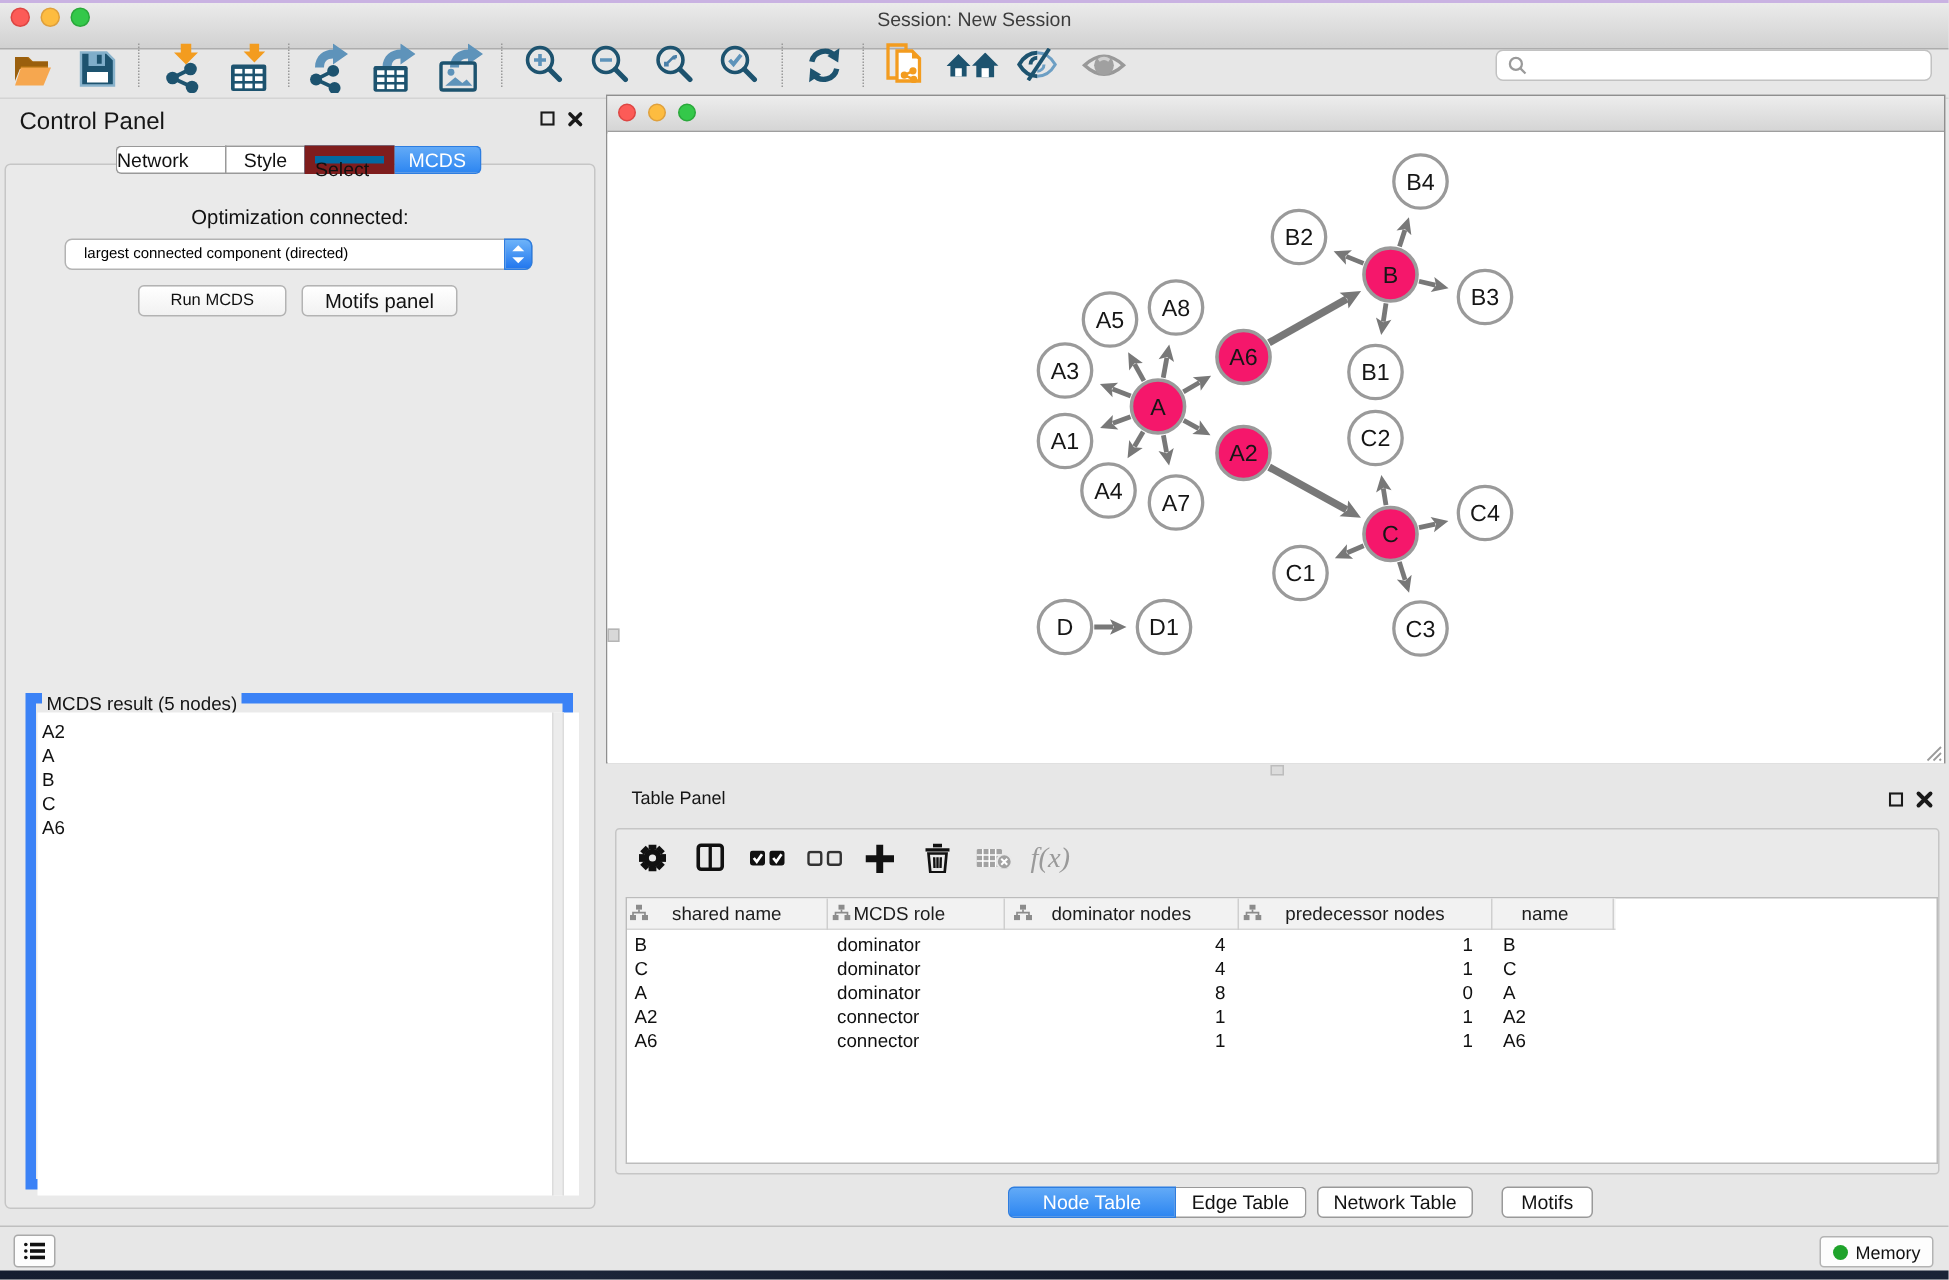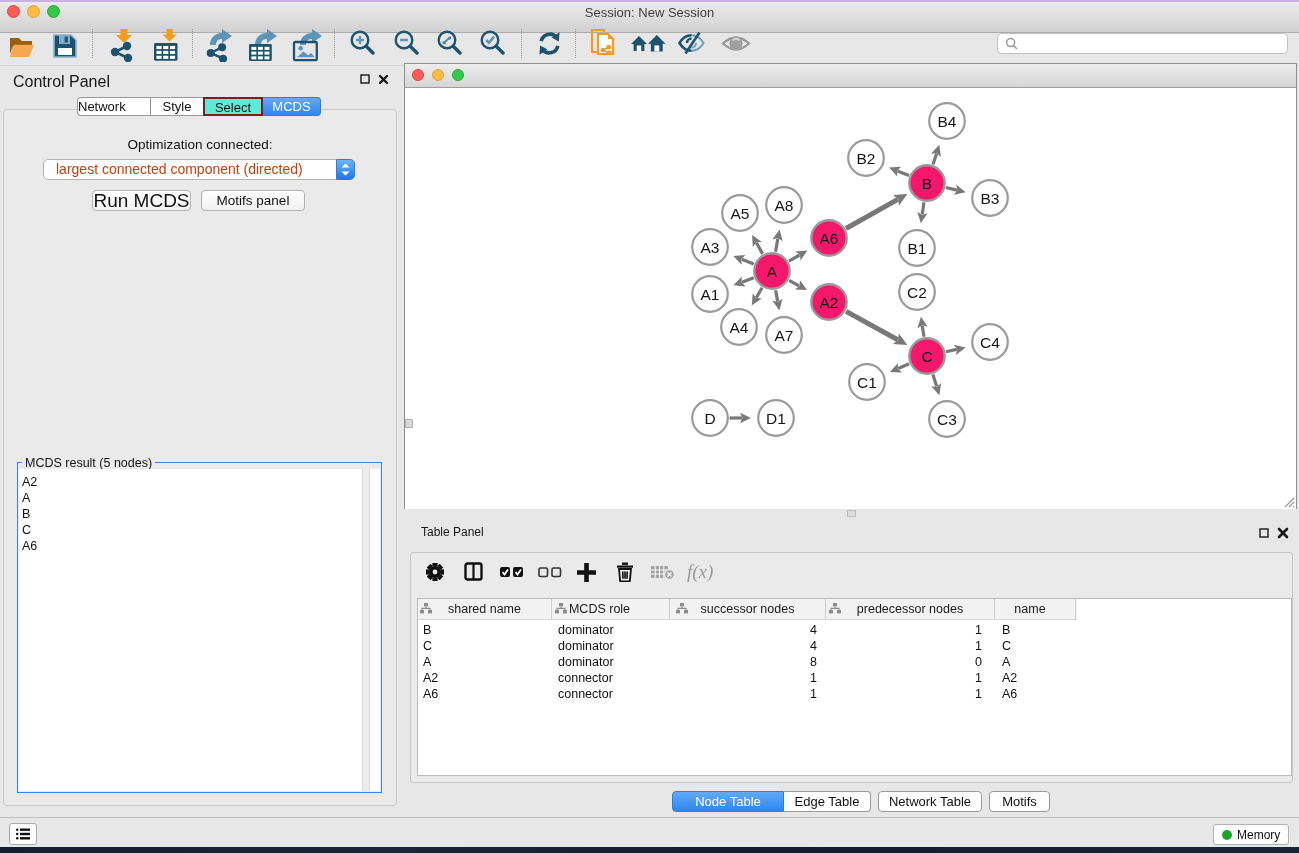--- a/index.html
+++ b/index.html
@@ -182,40 +182,40 @@
     </svg>
   <svg class="ic" style="left:378px;top:8px" width="11" height="11" viewBox="0 0 11 11">
       <path d="M2 2 L9 9 M9 2 L2 9" stroke="#1a1a1a" stroke-width="2.4" stroke-linecap="round"></path>
     </svg>
 
   <div class="abs" style="left:3px;top:43px;width:394px;height:697px;background:#eaeaea;border:1px solid #c6c6c6;border-radius:4px"></div>
 
   <div class="abs" style="left:77px;top:31px;height:19px;display:flex;font-size:13px;color:#111">
     <div style="width:73px;background:#fff;border:1px solid #999;border-right:none;border-radius:4px 0 0 4px;line-height:18px">Network</div>
     <div style="width:53px;background:#fff;border:1px solid #999;border-right:none;text-align:center;line-height:18px">Style</div>
-    <div style="width:60px;background:#5eead4;border:2px solid #7f1d1d;text-align:center;line-height:18px">Select</div>
+    <div style="width:60px;background:#0369a1;border:7px solid #7f1d1d;text-align:left;line-height:18px">Select</div>
     <div style="width:58px;background:linear-gradient(#62aaf7,#2d86f1);border:1px solid #2d7de0;border-left:none;border-radius:0 4px 4px 0;text-align:center;line-height:18px;color:#fff">MCDS</div>
   </div>
 
   <div class="abs" style="left:4px;top:71px;width:392px;text-align:center;font-size:13.5px;color:#101010">Optimization connected:</div>
 
   <div class="abs" style="left:43px;top:93px;width:312px;height:21px;background:#fff;border:1px solid #b3b3b3;border-radius:5px">
-    <div class="abs" style="left:12px;top:0;line-height:19px;font-size:14px;color:#c2410c">largest connected component (directed)</div>
+    <div class="abs" style="left:12px;top:0;line-height:19px;font-size:10px;color:#000000">largest connected component (directed)</div>
     <div class="abs" style="right:-1px;top:-1px;width:19px;height:21px;background:linear-gradient(#6db3f9,#2277ee);border-radius:0 5px 5px 0;border:1px solid #2d7de0">
       <svg width="17" height="19" viewBox="0 0 17 19">
           <path d="M4.5 7.5 L8.5 3.5 L12.5 7.5z" fill="#fff"></path>
           <path d="M4.5 11.5 L8.5 15.5 L12.5 11.5z" fill="#fff"></path>
         </svg>
     </div>
   </div>
 
-  <div class="abs" style="left:92px;top:124px;width:99px;height:21px;background:linear-gradient(#fff,#f1f1f1);border:1px solid #b3b3b3;border-radius:4px;text-align:center;line-height:19px;font-size:19px;color:#111">Run MCDS</div>
+  <div class="abs" style="left:92px;top:124px;width:99px;height:21px;background:linear-gradient(#fff,#f1f1f1);border:1px solid #b3b3b3;border-radius:4px;text-align:center;line-height:19px;font-size:11px;color:#111">Run MCDS</div>
   <div class="abs" style="left:201px;top:124px;width:104px;height:21px;background:linear-gradient(#fff,#f1f1f1);border:1px solid #b3b3b3;border-radius:4px;text-align:center;line-height:19px;font-size:13.5px;color:#111">Motifs panel</div>
 
-  <div class="abs" style="left:17px;top:396px;width:365px;height:331px;border:1px solid #3b82f6">
+  <div class="abs" style="left:17px;top:396px;width:365px;height:331px;border:7px solid #3b82f6">
     <div class="abs" style="left:4px;top:-7px;background:#eaeaea;padding:0 3px;font-size:12.5px;color:#141414">MCDS result (5 nodes)</div>
     <div class="abs" style="left:1px;top:6px;width:361px;height:322px;background:#fff;font-size:12.5px;color:#111">
       <div style="padding:5px 0 0 3px;line-height:16px">A2<br>A<br>B<br>C<br>A6</div>
       <div class="abs" style="left:343px;top:0;width:8px;height:322px;background:#ececec;border-left:1px solid #dcdcdc;border-right:1px solid #dcdcdc"></div>
     </div>
   </div>
 </div>
 
 <div class="abs" style="left:404px;top:63px;width:893px;height:446px;border:1px solid #8f8f8f;background:#fff">
   <div class="abs" style="left:0;top:0;width:891px;height:24px;background:linear-gradient(#ededed,#d5d5d5);border-bottom:1px solid #9e9e9e">
@@ -390,21 +390,21 @@
     <path d="M16.5 6.5 l4 4 m0 -4 l-4 4" stroke="#fff" stroke-width="1.4"></path>
   </svg>
 <svg class="ic" style="left:686px;top:561px" width="28" height="22" viewBox="0 0 28 22">
     <text x="1" y="17" font-family="Liberation Serif, serif" font-style="italic" font-size="19" fill="#9a9a9a">f(x)</text>
   </svg>
 
 <div class="abs" style="left:417px;top:598px;width:875px;height:178px;background:#fff;border:1px solid #bcbcbc">
   <div class="abs" style="left:0;top:0;width:659px;height:21px;background:#f2f2f2;border-bottom:1px solid #d6d6d6;font-size:12.5px;color:#1c1c1c">
     <div class="abs" style="left:0;top:0;width:134px;height:21px;border-right:1px solid #cfcfcf;text-align:center;line-height:20px">shared name</div>
     <div class="abs" style="left:134px;top:0;width:118px;height:21px;border-right:1px solid #cfcfcf;text-align:center;line-height:20px;padding-right:22px">MCDS role</div>
-    <div class="abs" style="left:252px;top:0;width:156px;height:21px;border-right:1px solid #cfcfcf;text-align:center;line-height:20px">successor nodes</div>
+    <div class="abs" style="left:252px;top:0;width:156px;height:21px;border-right:1px solid #cfcfcf;text-align:center;line-height:20px">dominator nodes</div>
     <div class="abs" style="left:408px;top:0;width:169px;height:21px;border-right:1px solid #cfcfcf;text-align:center;line-height:20px">predecessor nodes</div>
     <div class="abs" style="left:577px;top:0;width:81px;height:21px;border-right:1px solid #cfcfcf;text-align:center;line-height:20px;padding-right:10px">name</div>
   </div>
 </div>
 <svg class="ic" style="left:420px;top:603px" width="12" height="11" viewBox="0 0 12 11">
     <g fill="#8c8c8c">
       <rect x="4" y="0" width="4" height="3.4"></rect>
       <rect x="0" y="7" width="4" height="3.4"></rect>
       <rect x="8" y="7" width="4" height="3.4"></rect>
     </g>
@@ -470,21 +470,21 @@
       <span style="position:absolute;left:340px;width:60px;text-align:right">1</span>
       <span style="position:absolute;left:505px;width:60px;text-align:right">1</span>
       <span style="position:absolute;left:585px">A6</span>
     </div>
 </div>
 
 <div class="abs" style="left:672px;top:791px;height:21px;display:flex;font-size:13px;color:#111">
   <div style="width:112px;background:linear-gradient(#62aaf7,#2d86f1);border:1px solid #2d7de0;border-radius:4px 0 0 4px;text-align:center;line-height:19px;color:#fff">Node Table</div>
   <div style="width:87px;background:#fff;border:1px solid #999;border-left:none;border-radius:0 4px 4px 0;text-align:center;line-height:19px">Edge Table</div>
   <div style="width:104px;background:#fff;border:1px solid #999;border-radius:4px;text-align:center;line-height:19px;margin-left:7px">Network Table</div>
-  <div style="width:61px;background:#fff;border:1px solid #999;border-radius:4px;text-align:center;line-height:19px;margin-left:7px">Motifs</div>
+  <div style="width:61px;background:#fff;border:1px solid #999;border-radius:4px;text-align:center;line-height:19px;margin-left:19px">Motifs</div>
 </div>
 
 <div class="abs" style="left:0;top:817px;width:1299px;height:1px;background:#bfbfbf"></div>
 <div class="abs" style="left:9px;top:823px;width:28px;height:22px;background:#fdfdfd;border:1px solid #a9a9a9;border-radius:3px">
   <svg width="14" height="12" viewBox="0 0 14 12" style="margin:4px 0 0 6px">
       <g fill="#111">
         <rect x="0" y="0.5" width="2.4" height="2.4" rx="1.2"></rect>
         <rect x="0" y="4.8" width="2.4" height="2.4" rx="1.2"></rect>
         <rect x="0" y="9.1" width="2.4" height="2.4" rx="1.2"></rect>
         <rect x="4" y="0.5" width="10" height="2.4"></rect>

